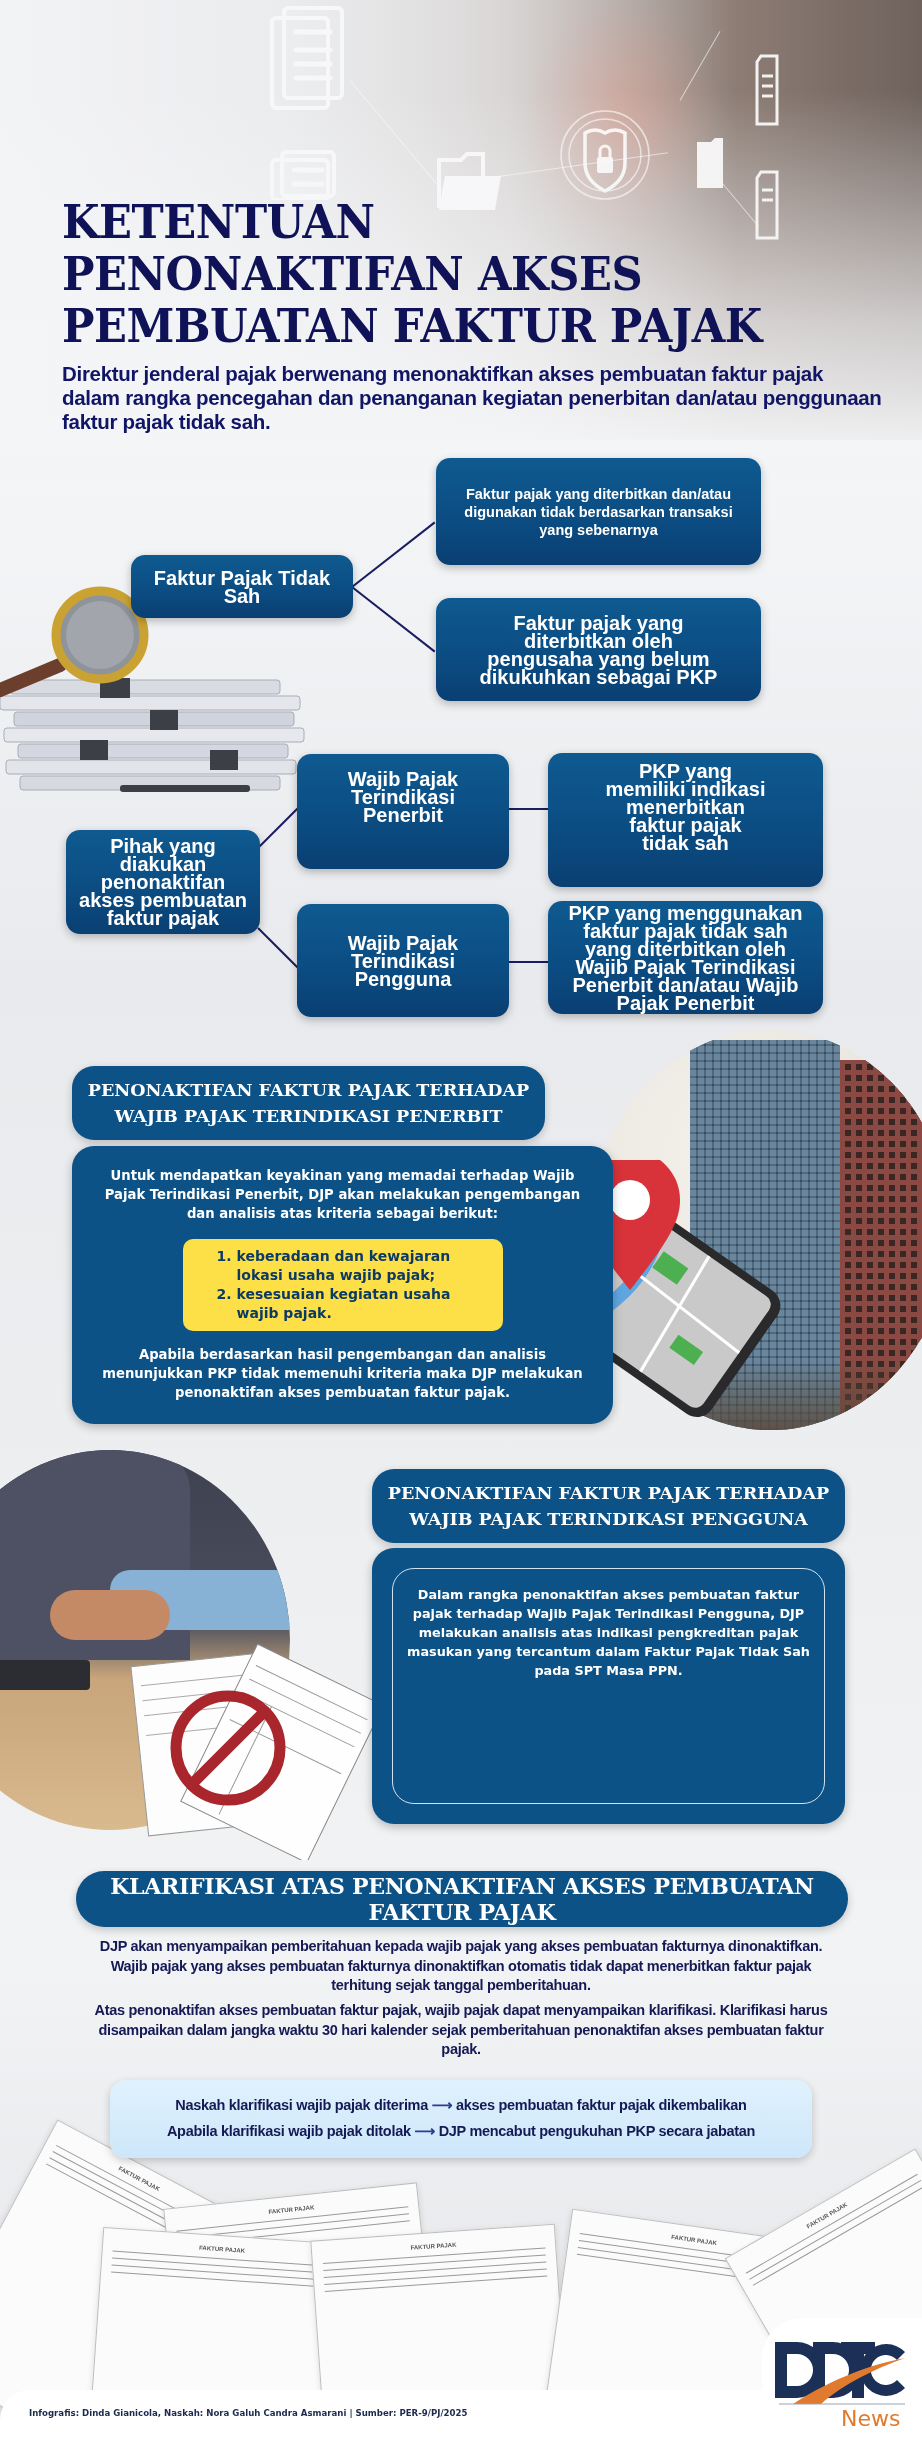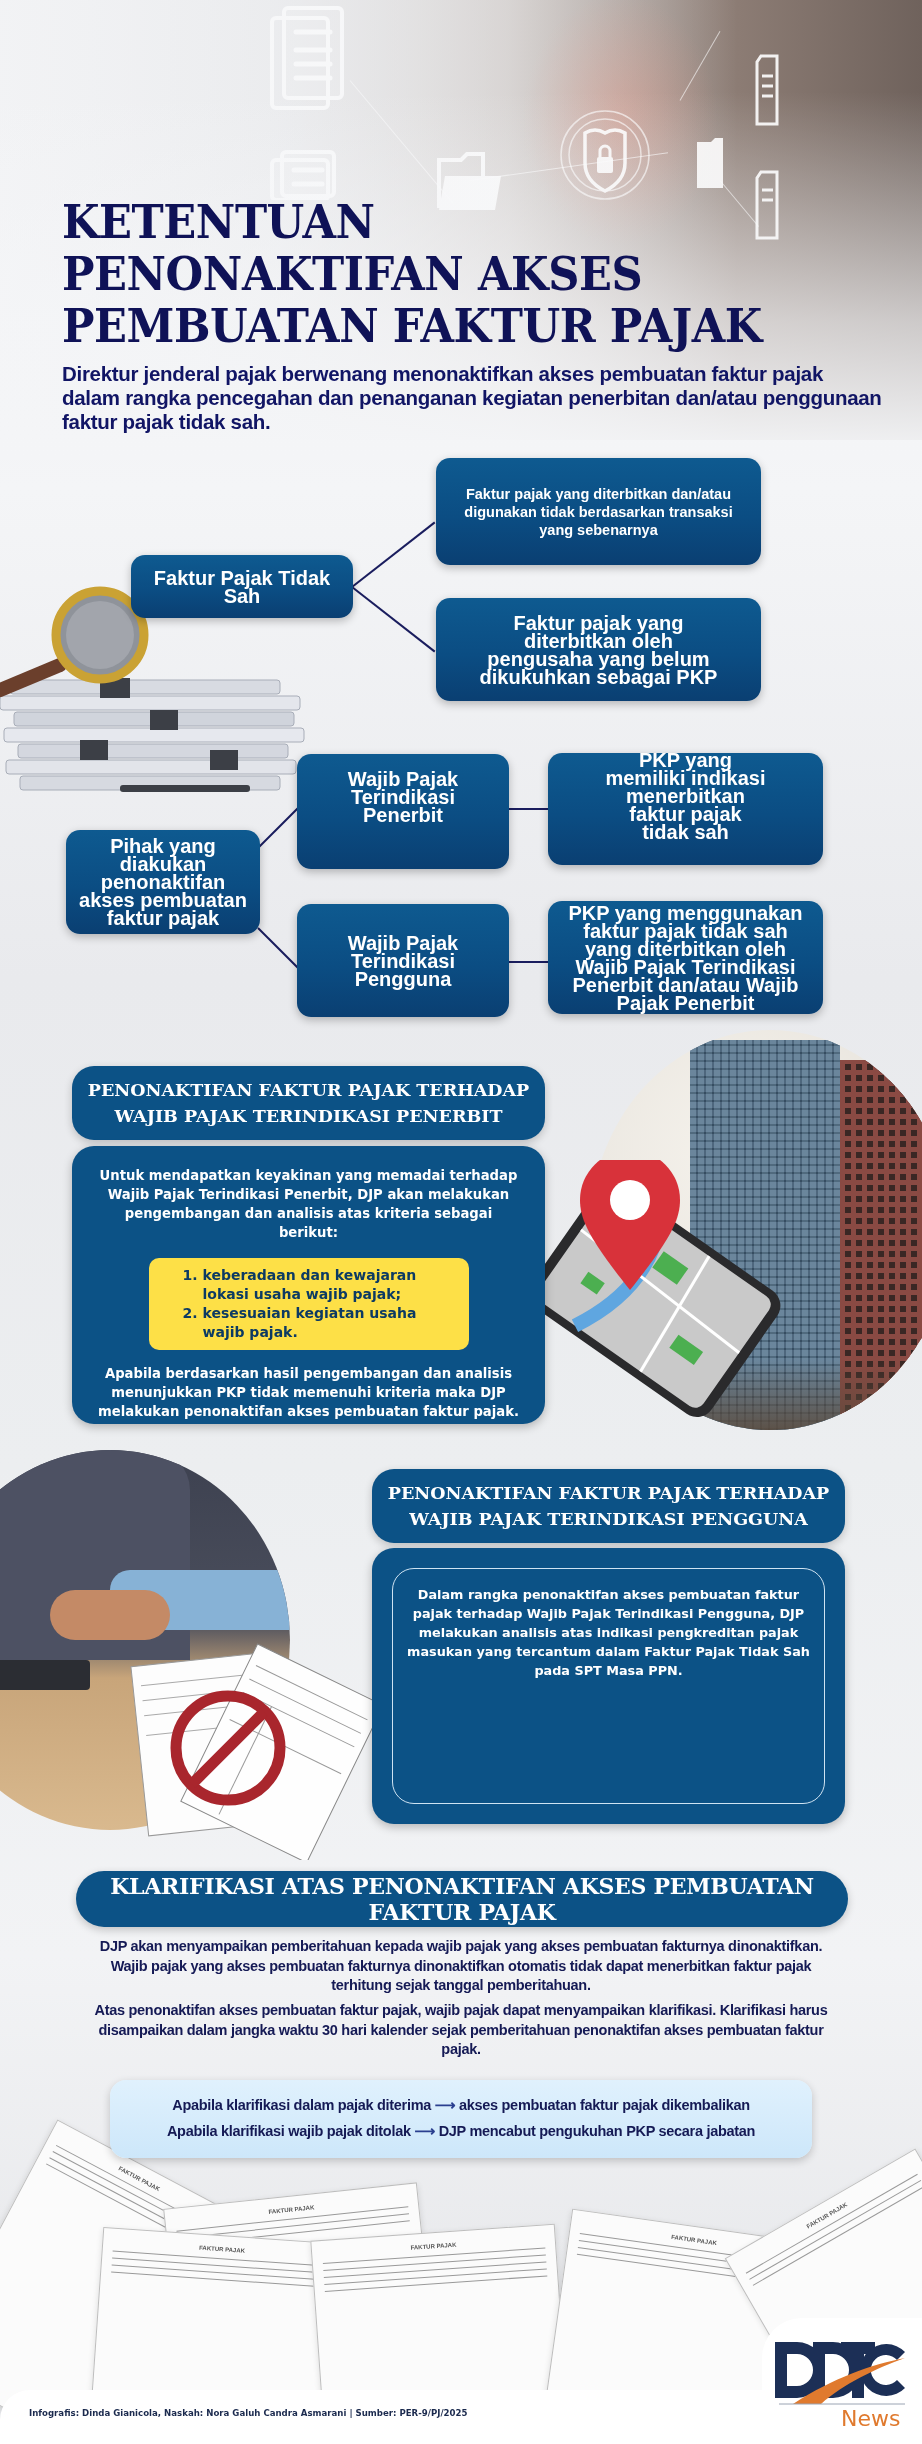--- a/index.html
+++ b/index.html
@@ -206,21 +206,21 @@
 <div class="connector" style="left:258px;top:927px;width:80px;transform:rotate(45deg);"></div>
 <div class="connector" style="left:508px;top:808px;width:42px;"></div>
 <div class="connector" style="left:508px;top:961px;width:42px;"></div>
 
 <div class="box" style="left:66px;top:830px;width:194px;height:104px;padding:0 6px;">
   <span>Pihak yang diakukan penonaktifan akses pembuatan faktur pajak</span>
 </div>
 <div class="box" style="left:297px;top:754px;width:212px;height:115px;padding-bottom:30px;">
   <span>Wajib Pajak Terindikasi Penerbit</span>
 </div>
-<div class="box" style="left:548px;top:753px;width:275px;height:112px;padding:0 56px 26px;">
+<div class="box" style="left:548px;top:753px;width:275px;height:134px;padding:0 56px 26px;">
   <span>PKP yang memiliki indikasi menerbitkan faktur pajak tidak sah</span>
 </div>
 <div class="box" style="left:297px;top:904px;width:212px;height:113px;">
   <span>Wajib Pajak Terindikasi Pengguna</span>
 </div>
 <div class="box" style="left:548px;top:901px;width:275px;height:113px;padding:0 14px;">
   <span>PKP yang menggunakan faktur pajak tidak sah yang diterbitkan oleh Wajib Pajak Terindikasi Penerbit dan/atau Wajib Pajak Penerbit</span>
 </div>
 
 <div class="photo-circle" style="left:590px;top:1030px;width:360px;height:400px;background:radial-gradient(circle at 40% 30%, #f5f2ec 0%, #e8e4dd 60%);">
@@ -245,21 +245,21 @@
   <path d="M140 130 C100 80 90 60 90 40 a50 50 0 0 1 100 0 c0 20 -10 40 -50 90 z" fill="#d8323a"></path>
   <circle cx="140" cy="40" r="20" fill="#fff"></circle>
 </svg>
 
 <div class="sec-head" style="left:72px;top:1066px;width:473px;height:74px;font-size:17.5px;line-height:26px;">
   <div>
     <div>PENONAKTIFAN FAKTUR PAJAK TERHADAP</div>
     <div>WAJIB PAJAK TERINDIKASI PENERBIT</div>
   </div>
 </div>
-<div class="sec-body" style="left:72px;top:1146px;width:473px;height:278px;font-size:13.2px;line-height:19px;padding:20px 18px 0;">
+<div class="sec-body" style="left:72px;top:1146px;width:541px;height:278px;font-size:13.2px;line-height:19px;padding:20px 18px 0;">
   <div style="padding:0 6px;">Untuk mendapatkan keyakinan yang memadai terhadap Wajib Pajak Terindikasi Penerbit, DJP akan melakukan pengembangan dan analisis atas kriteria sebagai berikut:</div>
   <div class="criteria" style="width:320px;margin-top:16px;">
     <ol>
       <li>keberadaan dan kewajaran lokasi usaha wajib pajak;</li>
       <li>kesesuaian kegiatan usaha wajib pajak.</li>
     </ol>
   </div>
   <div style="margin-top:14px;">Apabila berdasarkan hasil pengembangan dan analisis menunjukkan PKP tidak memenuhi kriteria maka DJP melakukan penonaktifan akses pembuatan faktur pajak.</div>
 </div>
 
@@ -345,21 +345,21 @@
   </div>
 <div class="doc" style="left:760px;top:2190px;width:220px;height:200px;transform:rotate(-30deg);">
     <div class="dt">FAKTUR PAJAK</div>
     <div class="dl"></div>
     <div class="dl"></div>
     <div class="dl"></div>
   </div>
 
 <div class="result-box">
   <div class="result-line">
-    <span>Apabila klarifikasi dalam pajak diterima</span>
+    <span>Naskah klarifikasi wajib pajak diterima</span>
     <span style="color:#2a3f8f;">⟶</span>
     <span>akses pembuatan faktur pajak dikembalikan</span>
   </div>
   <div class="result-line">
     <span>Apabila klarifikasi wajib pajak ditolak</span>
     <span style="color:#2a3f8f;">⟶</span>
     <span>DJP mencabut pengukuhan PKP secara jabatan</span>
   </div>
 </div>
 

